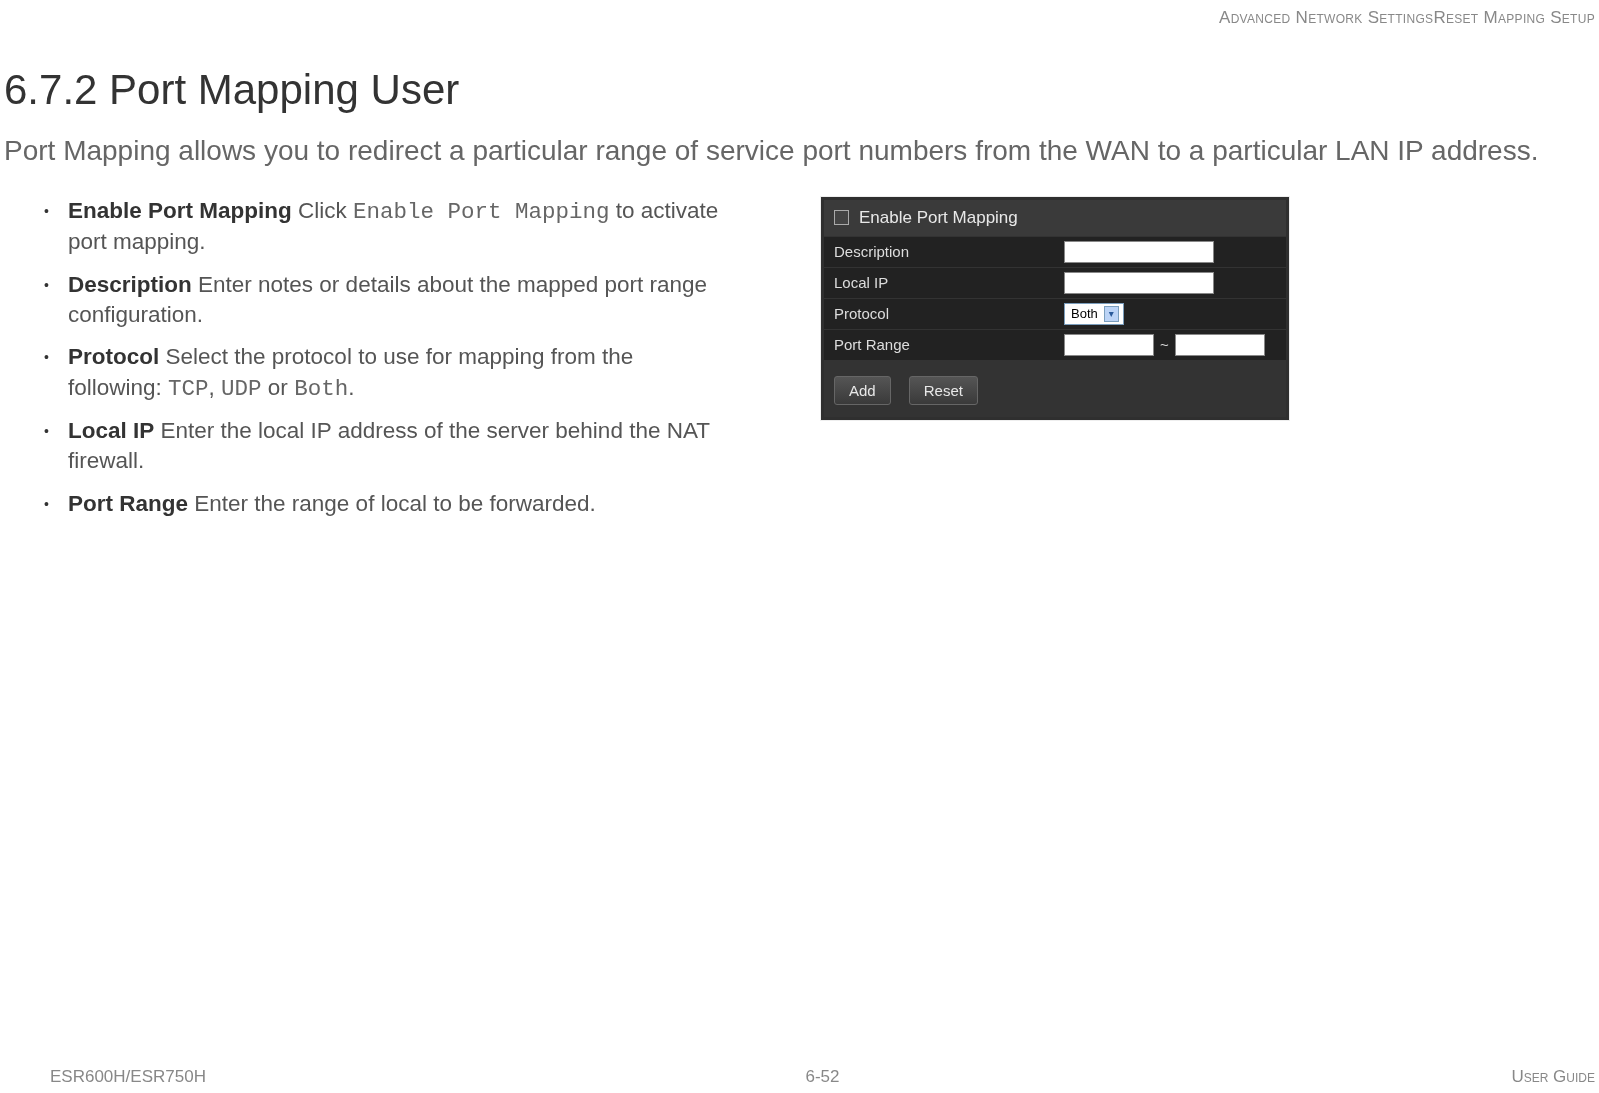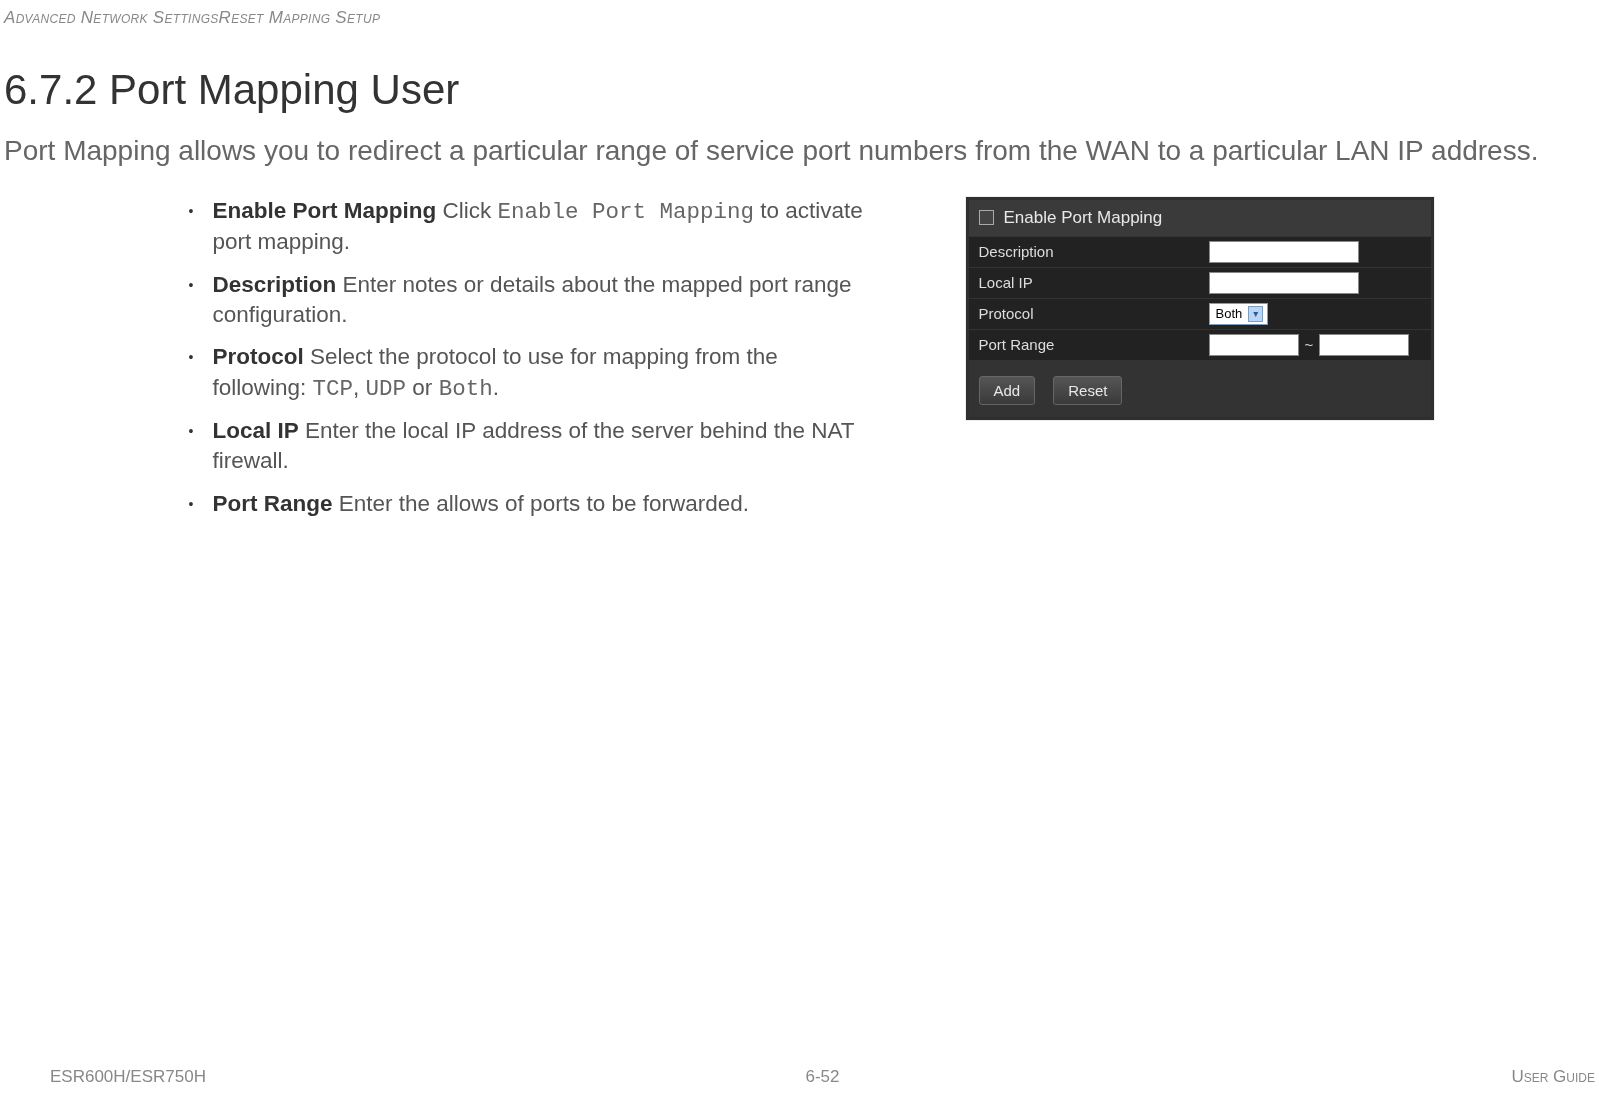--- a/index.html
+++ b/index.html
@@ -6,46 +6,44 @@
     body {
       font-family: Arial, Helvetica, sans-serif;
       width: 1599px;
       height: 1093px;
       background: #fff;
       position: relative;
       padding: 0;
     }
     .header {
       display: flex;
-      justify-content: flex-start;
+      justify-content: flex-end;
       padding: 8px 4px 0 4px;
       color: #888;
       font-size: 17px;
       font-variant: small-caps;
       letter-spacing: 0.3px;
-      font-style: italic;
     }
     .header-left, .header-right { font-variant: small-caps; }
     .title {
       font-size: 42px;
       font-weight: normal;
       color: #333;
       padding: 38px 4px 18px 4px;
     }
     .intro {
       font-size: 28px;
       color: #666;
       padding: 0 9px 26px 4px;
       line-height: 1.35;
     }
     .content {
       display: flex;
-      padding: 0 10px;
+      padding: 0 20px;
       gap: 100px;
-      justify-content: center;
     }
     .left-col {
       flex: 0 0 700px;
       font-size: 22.5px;
       color: #555;
       line-height: 1.35;
     }
     .left-col ul {
       list-style: none;
       padding-left: 28px;
@@ -198,21 +196,21 @@
       <li>
         <span class="bold">Description</span><span>  Enter notes or details about the mapped port range configuration.</span>
       </li>
       <li>
         <span class="bold">Protocol</span><span>  Select the protocol to use for mapping from the following: </span><span class="mono">TCP</span><span>, </span><span class="mono">UDP</span><span> or </span><span class="mono">Both</span><span>.</span>
       </li>
       <li>
         <span class="bold">Local IP</span><span>  Enter the local IP address of the server behind the NAT firewall.</span>
       </li>
       <li>
-        <span class="bold">Port Range</span><span>  Enter the allows of ports to be forwarded.</span>
+        <span class="bold">Port Range</span><span>  Enter the range of local to be forwarded.</span>
       </li>
     </ul>
   </div>
 
   <div class="right-col">
     <div class="screenshot">
       <div class="shot-header">
         <span class="checkbox"></span>
         <span>Enable Port Mapping</span>
       </div>

